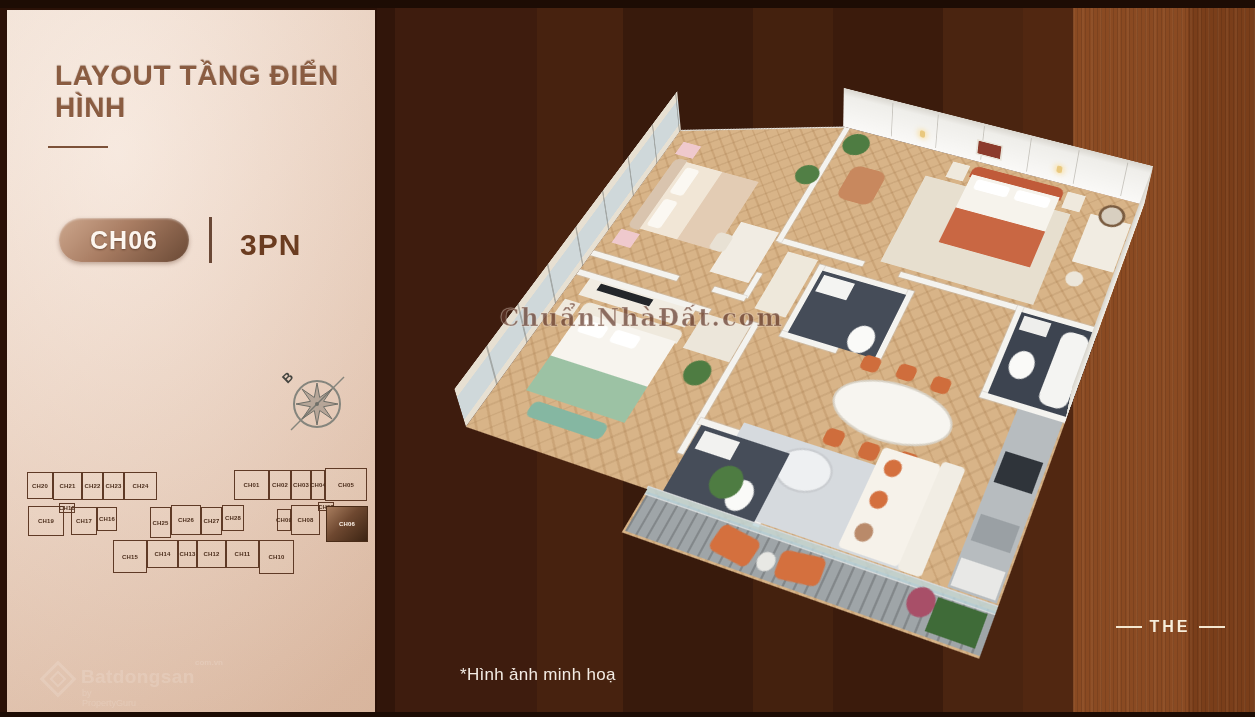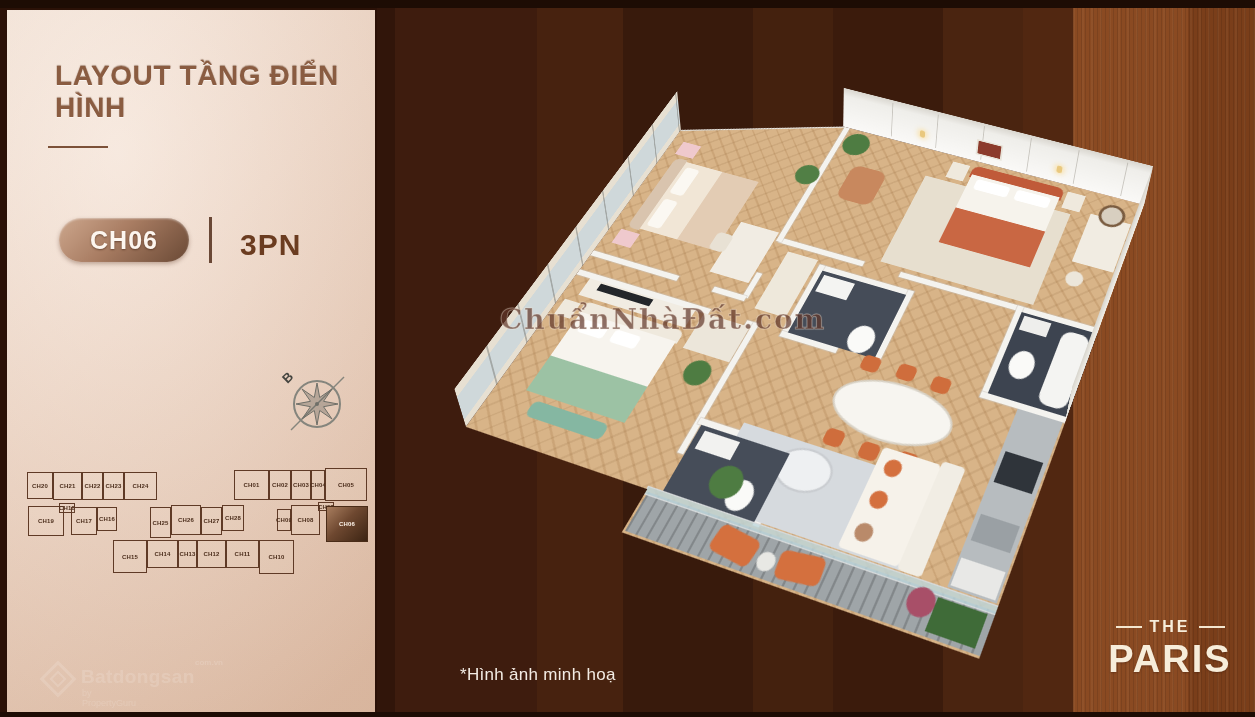--- a/index.html
+++ b/index.html
@@ -99,21 +99,21 @@
   .wall-back .sconce { position:absolute; top:14px; width:6px; height:10px; border-radius:3px; background:#e9c87e; box-shadow:0 0 6px 2px rgba(250,220,150,.8); }
   .wall-left { left:0; top:60px; width:56px; height:370px; transform-origin:0 50%; transform:rotateY(-90deg);
     background:linear-gradient(90deg,#e7e0d2 0 10px,#cfd8da 10px 44px,#e7e0d2 44px);
   }
   .wall-left .mullions { position:absolute; inset:0; background:repeating-linear-gradient(0deg, transparent 0 44px, rgba(120,120,115,.5) 44px 46px); }
   .wall-right { left:464px; top:0; width:56px; height:260px; transform-origin:100% 50%; transform:rotateY(90deg);
     background:linear-gradient(90deg,#d8d5cd,#f1efe9); }
 
   
   .center-wm { position:absolute; left:500px; top:303px; width:300px; font-family:"DejaVu Serif", serif;
-    font-size:28px; font-weight:bold; letter-spacing:2px; color:rgba(74,28,14,.62);
+    font-size:24px; font-weight:bold; letter-spacing:2px; color:rgba(74,28,14,.62);
     -webkit-text-stroke:1px rgba(246,234,220,.35); text-shadow:0 0 2px rgba(255,245,230,.25); }
 
   .disclaimer { position:absolute; left:460px; top:665px; font-size:17px; color:#f3ece4; letter-spacing:.3px; }
 
   
   .logo { position:absolute; left:1095px; top:618px; width:150px; text-align:center; color:#f7edda; }
   .logo .the-row { display:flex; align-items:center; justify-content:center; gap:8px; }
   .logo .dash { width:26px; height:2px; background:#f3e6cf; }
   .logo .the { font-size:16px; font-weight:bold; letter-spacing:3px; }
   .logo .paris { margin-top:2px; font-size:38px; font-weight:800; letter-spacing:2px;
@@ -314,16 +314,15 @@
 </div>
 
 <div class="disclaimer">*Hình ảnh minh hoạ</div>
 
 <div class="logo">
   <div class="the-row">
     <span class="dash"></span>
     <span class="the">THE</span>
     <span class="dash"></span>
   </div>
-  <div class="paris">PARIS</div>
 </div>
 
 <div class="edge-strip-bottom"></div>
 
 </body></html>

